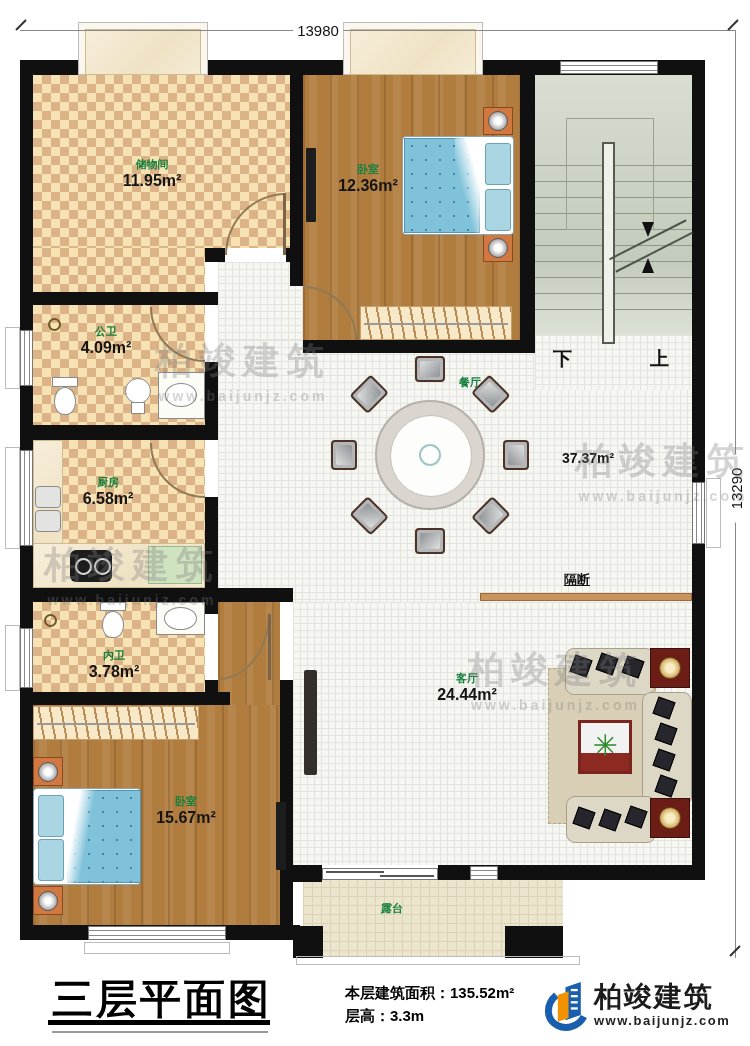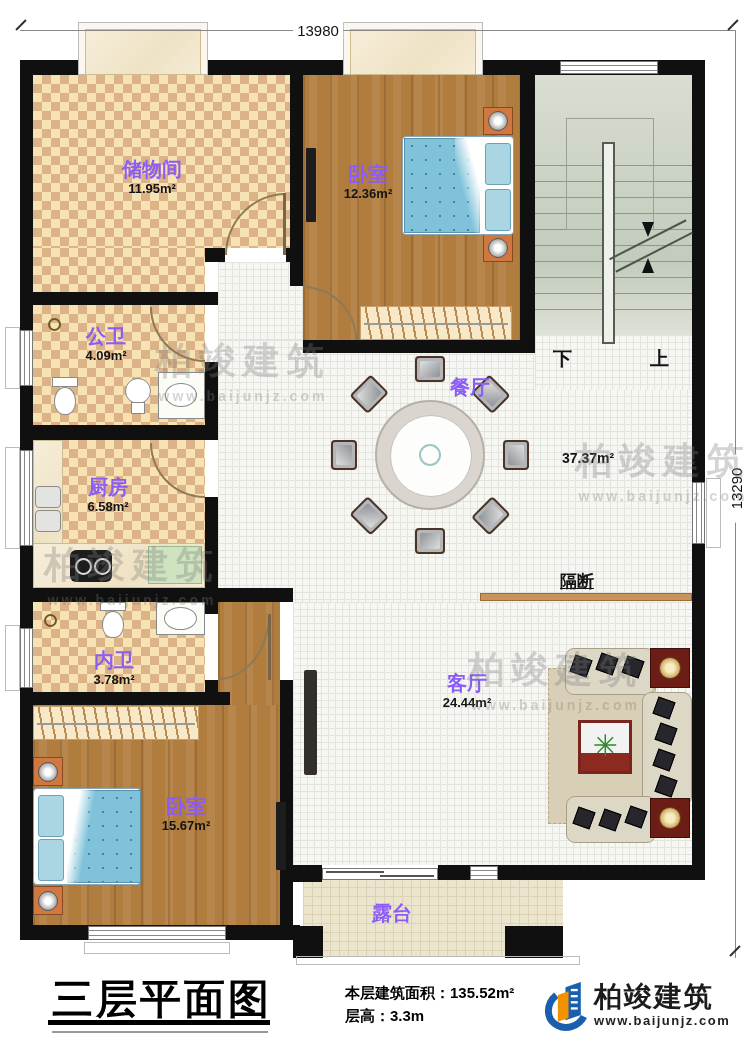--- a/index.html
+++ b/index.html
@@ -26,22 +26,22 @@
   .win-h{background-image:linear-gradient(180deg,transparent 3px,#888 3px,#888 4px,transparent 4px,transparent 8px,#888 8px,#888 9px,transparent 9px);}
   .win-v{background-image:linear-gradient(90deg,transparent 3px,#888 3px,#888 4px,transparent 4px,transparent 8px,#888 8px,#888 9px,transparent 9px);}
   .sill{border:1px solid #bbb;box-sizing:border-box;}
   .arc{border:2px solid #8f7a55;box-sizing:border-box;background:transparent;}
   .arc-tl{border-right:none;border-bottom:none;border-radius:100% 0 0 0;}
   .arc-tr{border-left:none;border-bottom:none;border-radius:0 100% 0 0;}
   .arc-bl{border-right:none;border-top:none;border-radius:0 0 0 100%;}
   .arc-br{border-left:none;border-top:none;border-radius:0 0 100% 0;}
   .leaf{background:#7a6548;}
   .rlabel{position:absolute;transform:translateX(-50%);text-align:center;white-space:nowrap;z-index:7;}
-  .rname{display:block;font-size:20px;font-weight:700;color:#8b5cf6;line-height:1.15;}
-  .rarea{display:block;font-size:13px;font-weight:700;color:#141414;line-height:1.2;}
+  .rname{display:block;font-size:11px;font-weight:700;color:#15803d;line-height:1.15;}
+  .rarea{display:block;font-size:16px;font-weight:700;color:#141414;line-height:1.2;}
   .marble{background:linear-gradient(135deg,#f7eeda,#efe2c4 60%,#f5ecd6);border:1px solid #cdbb92;box-sizing:border-box;}
   .fixture{background:#fff;border:1px solid #8a8a8a;box-sizing:border-box;}
   .wm{position:absolute;z-index:9;text-align:center;color:#7e7e7e;opacity:.33;font-weight:700;pointer-events:none;}
   .wm .big{display:block;font-size:37px;letter-spacing:7px;}
   .wm .url{display:block;font-size:14px;font-weight:800;letter-spacing:3px;margin-top:2px;}
   .dim{position:absolute;font-size:15px;font-weight:500;background:#fff;padding:0 4px;z-index:8;}
   .tick{position:absolute;width:14px;height:2px;background:#333;transform:rotate(-45deg);z-index:8;}
   .dimline{position:absolute;background:#888;z-index:6;}
   .chair{position:absolute;left:415px;top:442px;width:30px;height:26px;background:#b4b6b8;
          border:2px solid #4c3328;border-radius:4px;box-sizing:border-box;}
@@ -280,21 +280,21 @@
     <span class="rname">卧室</span>
     <span class="rarea">15.67m²</span>
   </div>
   <div class="rlabel" style="left:470px;top:376px;">
     <span class="rname">餐厅</span>
   </div>
   <div class="rlabel" style="left:588px;top:450px;">
     <span class="rarea" style="font-size:14px;">37.37m²</span>
   </div>
   <div class="rlabel" style="left:577px;top:572px;">
-    <span class="rarea" style="font-size:17px;text-decoration:underline;">隔断</span>
+    <span class="rarea" style="font-size:13px;text-decoration:underline;">隔断</span>
   </div>
   <div class="rlabel" style="left:467px;top:672px;">
     <span class="rname">客厅</span>
     <span class="rarea">24.44m²</span>
   </div>
   <div class="rlabel" style="left:392px;top:902px;">
     <span class="rname">露台</span>
   </div>
 
   <div class="wm" style="left:118px;top:336px;width:250px;">

